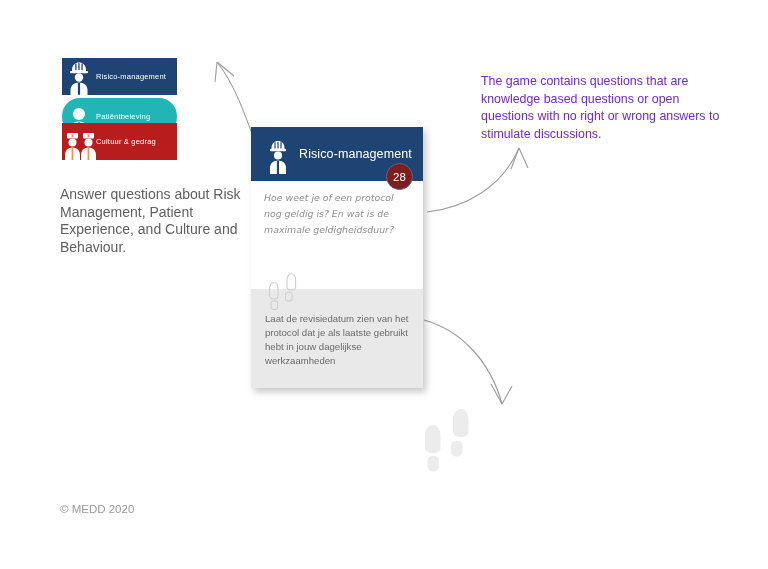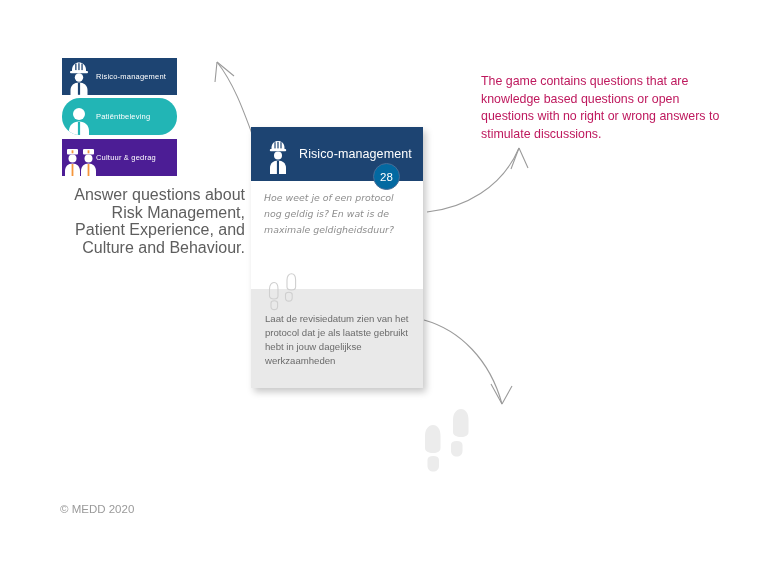--- a/index.html
+++ b/index.html
@@ -37,32 +37,31 @@
     flex: 0 0 34px;
   }
   .band-label {
     color: #ffffff;
     font-size: 7.5px;
     letter-spacing: 0.2px;
     white-space: nowrap;
   }
   #band-risk   { top: 58px;  background: #1d4472; }
   #band-pat    { top: 98px;  background: #22b5b5; border-radius: 18px; }
-  #band-cult   { top: 139px; background: #4c1d95; }
+  #band-cult   { top: 123px; background: #b91c1c; }
 
   
   #left-caption {
     position: absolute;
     left: 60px;
     top: 186px;
     width: 185px;
-    font-size: 16px;
+    font-size: 14px;
     line-height: 17.5px;
     color: #5e5e5e;
-    text-align: right;
   }
 
   
   #copyright {
     position: absolute;
     left: 60px;
     top: 503px;
     font-size: 11.5px;
     color: #9a9a9a;
     text-align: center;
@@ -95,26 +94,26 @@
     margin-top: 4px;
   }
   #card-title {
     color: #ffffff;
     font-size: 12.5px;
     margin-left: 6px;
     letter-spacing: 0.1px;
   }
   #card-badge {
     position: absolute;
-    right: 23px;
+    right: 10px;
     top: 36px;
     width: 27px;
     height: 27px;
     border-radius: 50%;
-    background: #0369a1;
+    background: #7f1d1d;
     border: 1.5px solid #4a6c96;
     color: #ffffff;
     font-size: 11.5px;
     display: flex;
     align-items: center;
     justify-content: center;
     box-sizing: border-box;
   }
   #card-question {
     position: absolute;
@@ -153,21 +152,21 @@
   }
 
   
   #note-top {
     position: absolute;
     left: 481px;
     top: 73px;
     width: 240px;
     font-size: 12.4px;
     line-height: 17.6px;
-    color: #be185d;
+    color: #6d28d9;
   }
   #note-bottom {
     position: absolute;
     left: 481px;
     top: 424px;
     width: 235px;
     font-size: 12.4px;
     line-height: 17.6px;
     color: #5e5e5e;
   }

